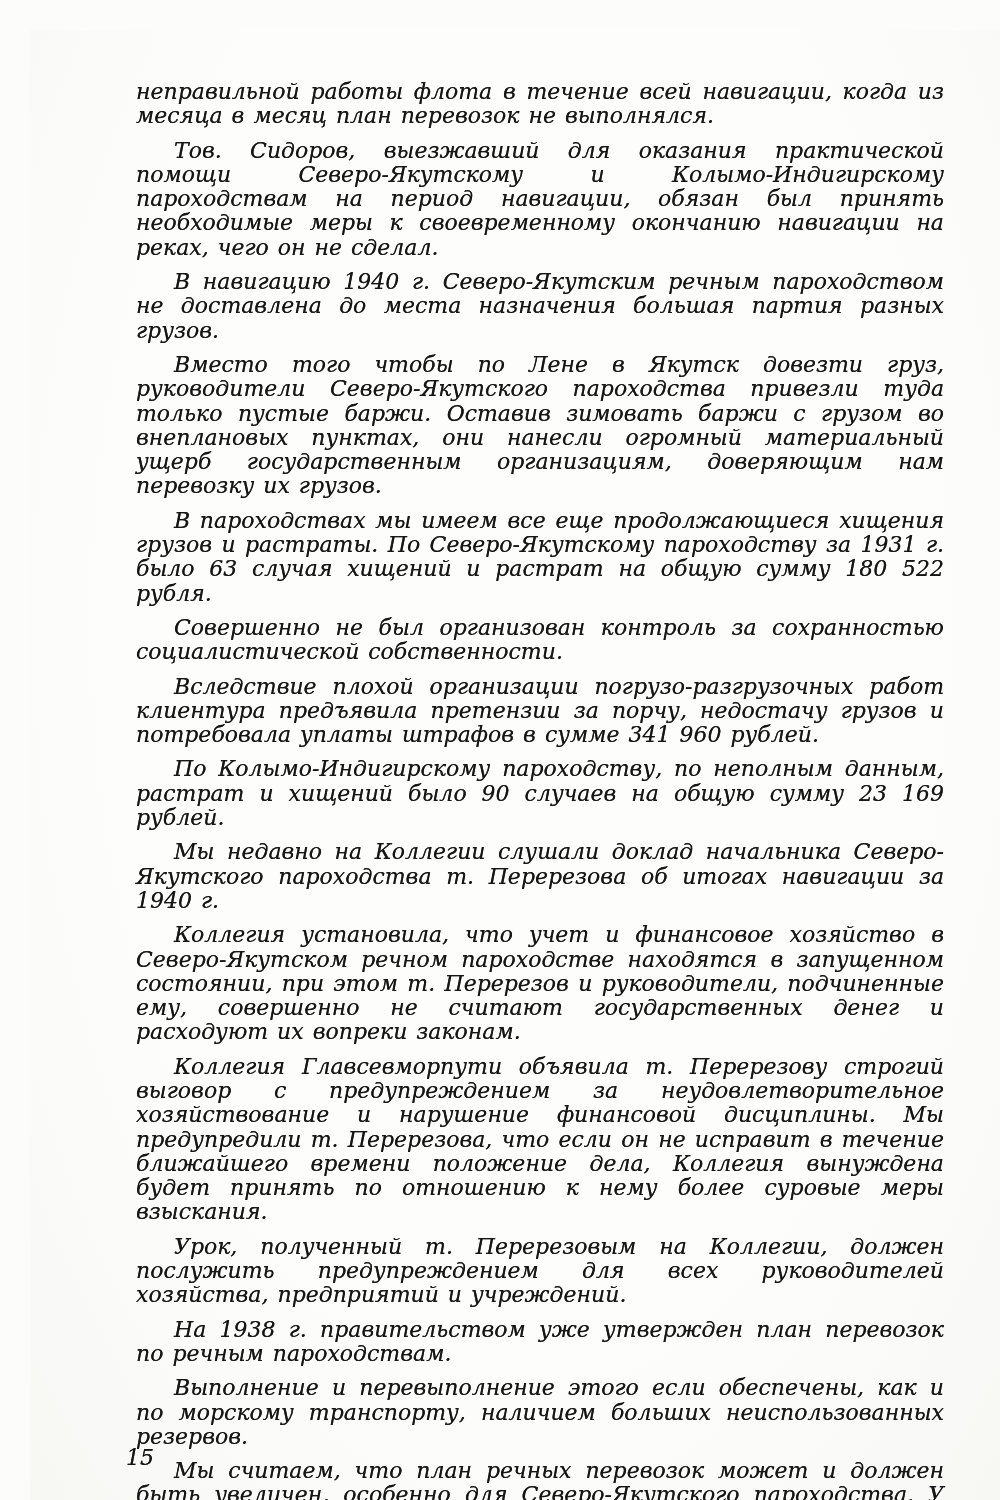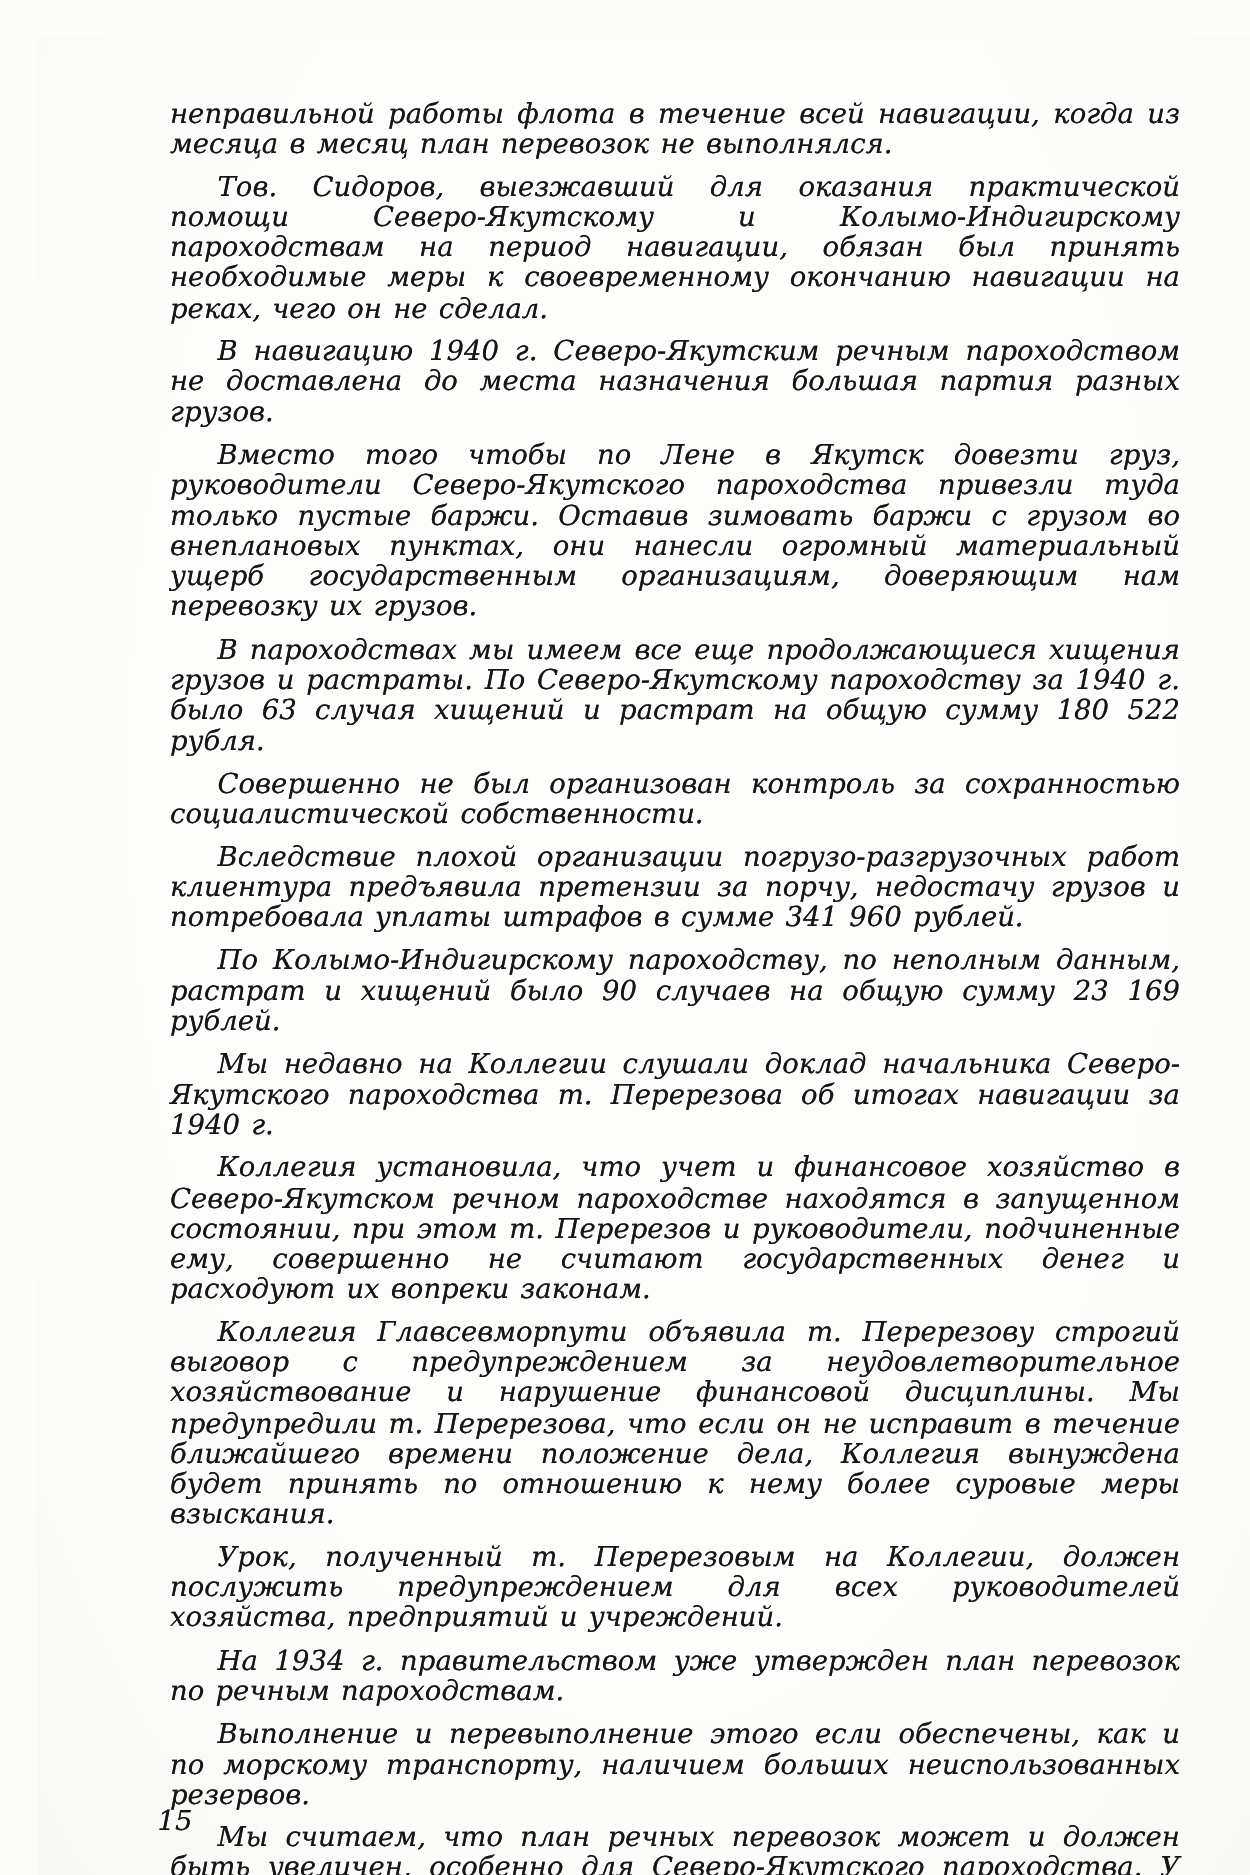--- a/index.html
+++ b/index.html
@@ -54,26 +54,26 @@
 </style>
 </head>
 <body>
 
 <div class="page">
   <div class="text-block">
     <p class="continuation">неправильной работы флота в течение всей навигации, когда из месяца в месяц план перевозок не выполнялся.</p>
     <p>Тов. Сидоров, выезжавший для оказания практической помощи Северо-Якутскому и Колымо-Индигирскому пароходствам на период навигации, обязан был принять необходимые меры к своевременному окончанию навигации на реках, чего он не сделал.</p>
     <p>В навигацию 1940 г. Северо-Якутским речным пароходством не доставлена до места назначения большая партия разных грузов.</p>
     <p>Вместо того чтобы по Лене в Якутск довезти груз, руководители Северо-Якутского пароходства привезли туда только пустые баржи. Оставив зимовать баржи с грузом во внеплановых пунктах, они нанесли огромный материальный ущерб государственным организациям, доверяющим нам перевозку их грузов.</p>
-    <p>В пароходствах мы имеем все еще продолжающиеся хищения грузов и растраты. По Северо-Якутскому пароходству за 1940 г. было 63 случая хищений и растрат на общую сумму 180 522 рубля.</p>
+    <p>В пароходствах мы имеем все еще продолжающиеся хищения грузов и растраты. По Северо-Якутскому пароходству за 1931 г. было 63 случая хищений и растрат на общую сумму 180 522 рубля.</p>
     <p>Совершенно не был организован контроль за сохранностью социалистической собственности.</p>
     <p>Вследствие плохой организации погрузо-разгрузочных работ клиентура предъявила претензии за порчу, недостачу грузов и потребовала уплаты штрафов в сумме 341 960 рублей.</p>
     <p>По Колымо-Индигирскому пароходству, по неполным данным, растрат и хищений было 90 случаев на общую сумму 23 169 рублей.</p>
     <p>Мы недавно на Коллегии слушали доклад начальника Северо-Якутского пароходства т. Перерезова об итогах навигации за 1940 г.</p>
     <p>Коллегия установила, что учет и финансовое хозяйство в Северо-Якутском речном пароходстве находятся в запущенном состоянии, при этом т. Перерезов и руководители, подчиненные ему, совершенно не считают государственных денег и расходуют их вопреки законам.</p>
     <p>Коллегия Главсевморпути объявила т. Перерезову строгий выговор с предупреждением за неудовлетворительное хозяйствование и нарушение финансовой дисциплины. Мы предупредили т. Перерезова, что если он не исправит в течение ближайшего времени положение дела, Коллегия вынуждена будет принять по отношению к нему более суровые меры взыскания.</p>
     <p>Урок, полученный т. Перерезовым на Коллегии, должен послужить предупреждением для всех руководителей хозяйства, предприятий и учреждений.</p>
-    <p>На 1934 г. правительством уже утвержден план перевозок по речным пароходствам.</p>
+    <p>На 1938 г. правительством уже утвержден план перевозок по речным пароходствам.</p>
     <p>Выполнение и перевыполнение этого если обеспечены, как и по морскому транспорту, наличием больших неиспользованных резервов.</p>
     <p>Мы считаем, что план речных перевозок может и должен быть увеличен, особенно для Северо-Якутского пароходства. У пароходства</p>
   </div>
   <div class="page-number">15</div>
 </div>
 
 </body></html>

